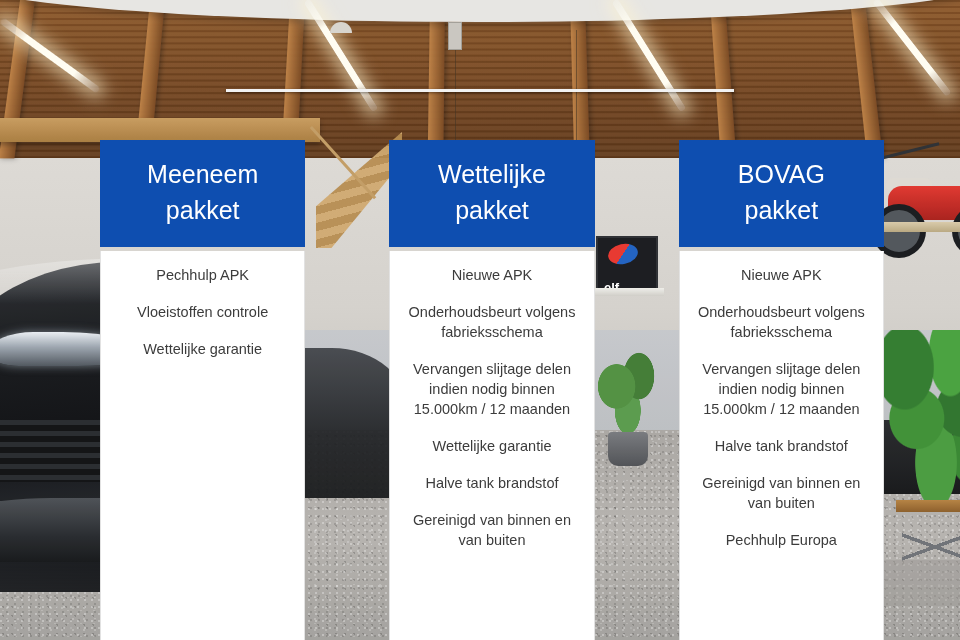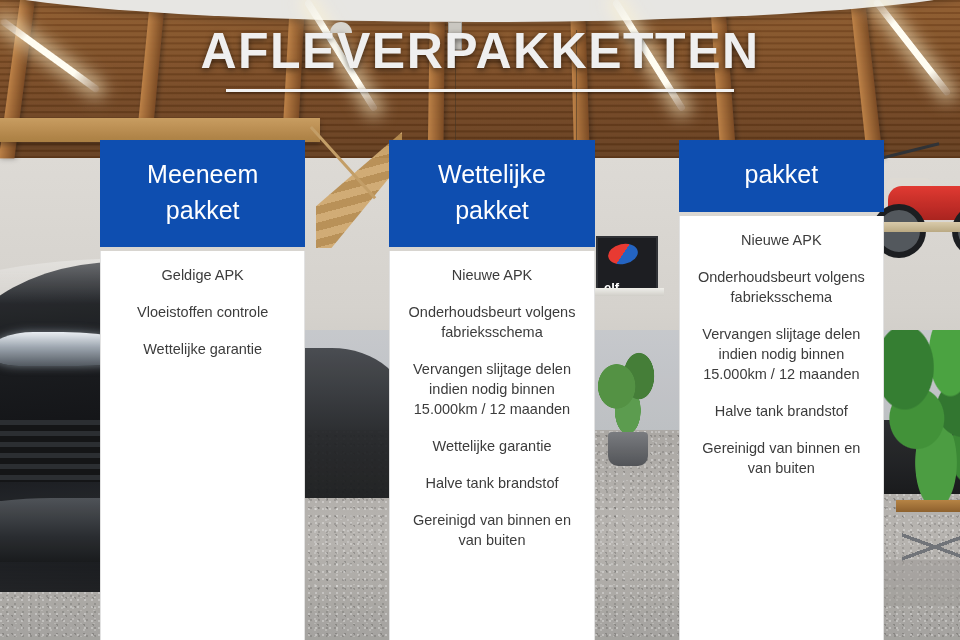--- a/index.html
+++ b/index.html
@@ -346,32 +346,31 @@
 
     <div class="dark-unit"></div>
     <div class="plant-right"></div>
     <div class="table-top"></div>
     <div class="table-legs"></div>
     <div class="rug"></div>
 
     <div class="haze"></div>
   </div>
 
-  <div class="page-title">AFLEVERPAKKETTEN</div>
   <div class="title-rule"></div>
 
   <div class="cards">
 
     <div class="card">
       <div class="card-head">
         <div>Meeneem</div>
         <div>pakket</div>
       </div>
       <div class="card-body">
-        <p class="feature">Geldige APK</p>
+        <p class="feature">Pechhulp APK</p>
         <p class="feature">Vloeistoffen controle</p>
         <p class="feature">Wettelijke garantie</p>
       </div>
       <div class="card-foot">€ 0,-</div>
     </div>
 
     <div class="card">
       <div class="card-head">
         <div>Wettelijke</div>
         <div>pakket</div>
@@ -381,25 +380,27 @@
         <p class="feature">Onderhoudsbeurt volgens fabrieksschema</p>
         <p class="feature">Vervangen slijtage delen indien nodig binnen 15.000km / 12 maanden</p>
         <p class="feature">Wettelijke garantie</p>
         <p class="feature">Halve tank brandstof</p>
         <p class="feature">Gereinigd van binnen en van buiten</p>
       </div>
     </div>
 
     <div class="card">
       <div class="card-head">
+        <div>BOVAG</div>
         <div>pakket</div>
       </div>
       <div class="card-body">
         <p class="feature">Nieuwe APK</p>
         <p class="feature">Onderhoudsbeurt volgens fabrieksschema</p>
         <p class="feature">Vervangen slijtage delen indien nodig binnen 15.000km / 12 maanden</p>
         <p class="feature">Halve tank brandstof</p>
         <p class="feature">Gereinigd van binnen en van buiten</p>
+        <p class="feature">Pechhulp Europa</p>
       </div>
     </div>
 
   </div>
 </div>
 
 </body></html>

